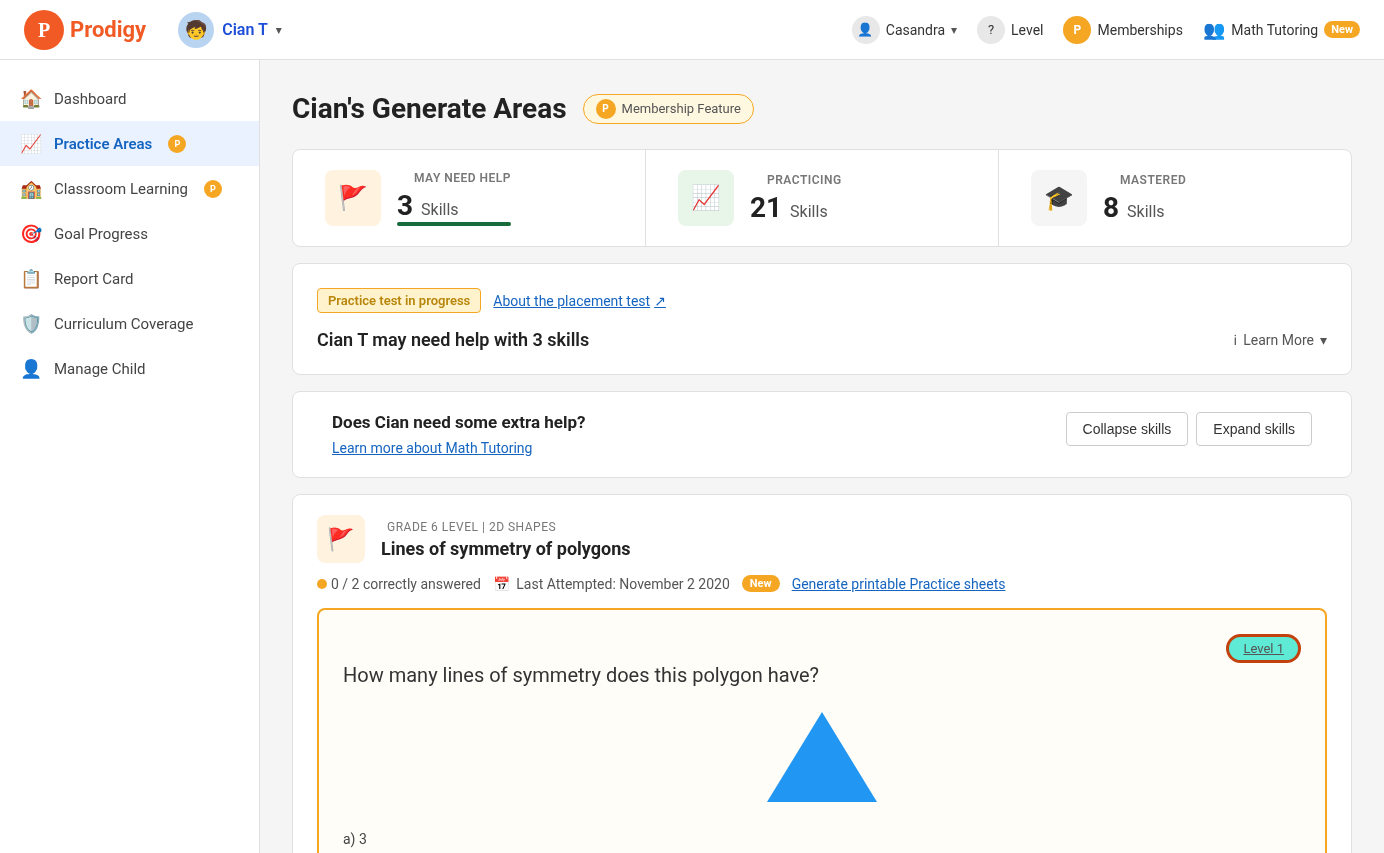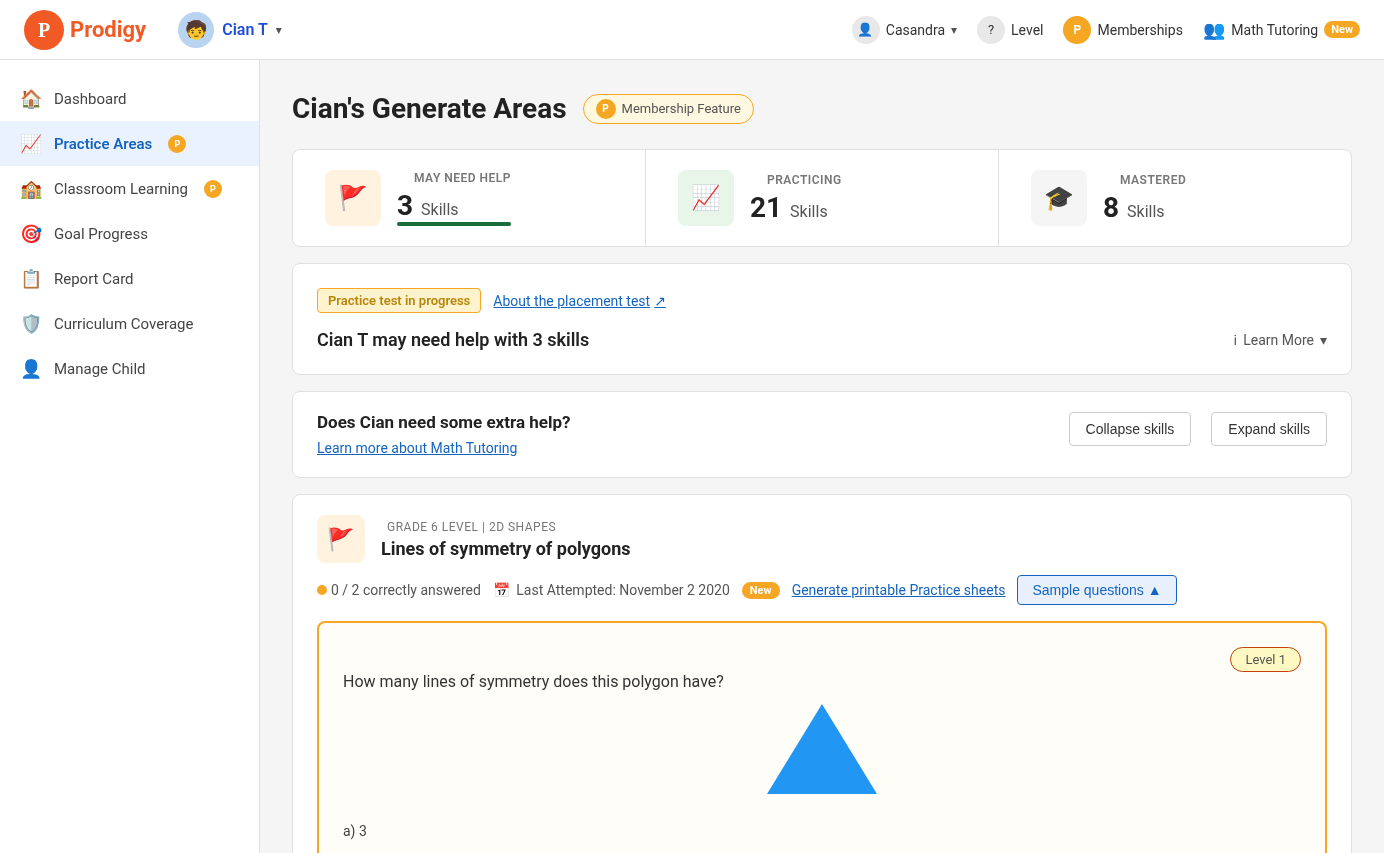--- a/index.html
+++ b/index.html
@@ -334,21 +334,21 @@
       font-size: 14px;
       color: #555;
       cursor: pointer;
     }
 
     
     .extra-help-card {
       background: #fff;
       border: 1px solid #e0e0e0;
       border-radius: 8px;
-      padding: 20px 24px;
+      padding: 20px 39px;
       margin-bottom: 16px;
     }
     .extra-help-row {
       display: flex;
       align-items: flex-start;
       justify-content: space-between;
     }
     .extra-help-title {
       font-size: 17px;
       font-weight: 700;
@@ -356,21 +356,21 @@
       margin-bottom: 6px;
     }
     .extra-help-link {
       color: #1565c0;
       font-size: 14px;
       text-decoration: underline;
       cursor: pointer;
     }
     .button-group {
       display: flex;
-      gap: 20px;
+      gap: 8px;
     }
     .btn {
       padding: 8px 16px;
       border: 1px solid #ccc;
       background: #fff;
       border-radius: 4px;
       font-size: 14px;
       cursor: pointer;
       color: #333;
     }
@@ -469,32 +469,33 @@
     
     .question-card {
       border: 2px solid #f5a623;
       border-radius: 8px;
       padding: 24px;
       background: #fffdf7;
       margin-top: 12px;
     }
     .level-badge {
       display: inline-block;
-      background: #fef9c3;
-      border: 1px solid #c2410c;
+      background: #5eead4;
+      border: 3px solid #c2410c;
       border-radius: 20px;
       padding: 4px 14px;
       font-size: 13px;
       color: #555;
       float: right;
+      text-decoration: underline;
     }
     .question-text {
-      font-size: 16px;
+      font-size: 20px;
       color: #333;
-      margin-bottom: 8px;
+      margin-bottom: 20px;
       clear: both;
     }
     .triangle-container {
       display: flex;
       justify-content: center;
       margin-bottom: 24px;
     }
     .triangle-svg {
       display: block;
     }
@@ -675,24 +676,20 @@
         <div class="skill-correct">
           <span class="dot-orange"></span>
           <span>0 / 2  correctly answered</span>
         </div>
         <div class="skill-date">
           <span>📅</span>
           <span>Last Attempted: November 2 2020</span>
         </div>
         <span class="new-skill-badge">New</span>
         <a class="generate-link">Generate printable Practice sheets</a>
-        <button class="sample-questions-btn">
-          <span>Sample questions</span>
-          <span>▲</span>
-        </button>
       </div>
 
       <div class="question-card">
         <div>
           <span class="level-badge">Level 1</span>
         </div>
         <div class="question-text">How many lines of symmetry does this polygon have?</div>
         <div class="triangle-container">
           <svg class="triangle-svg" width="120" height="100" viewBox="0 0 120 100">
             <polygon points="60,5 5,95 115,95" fill="#2196f3"></polygon>

